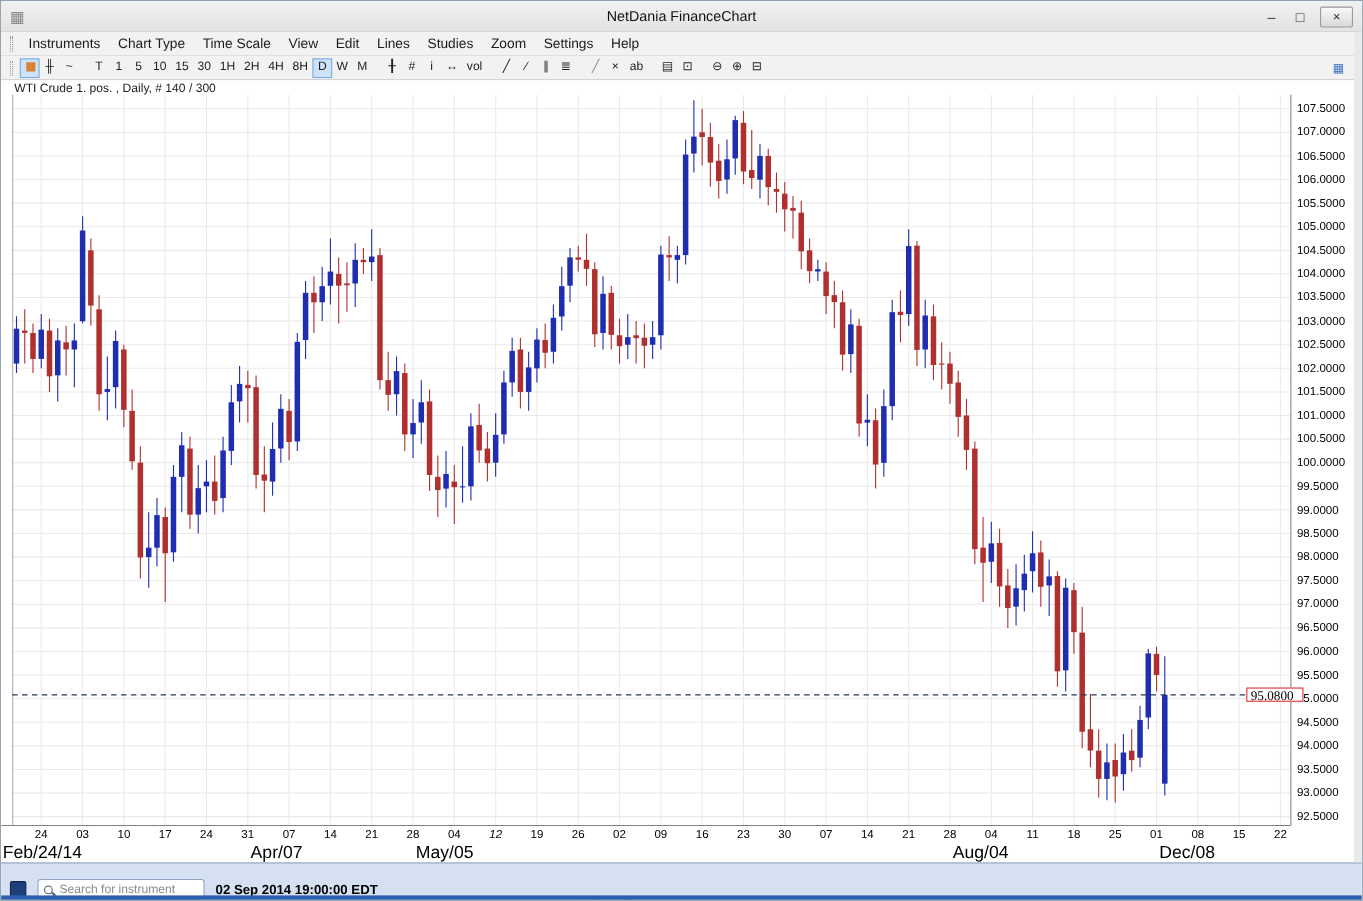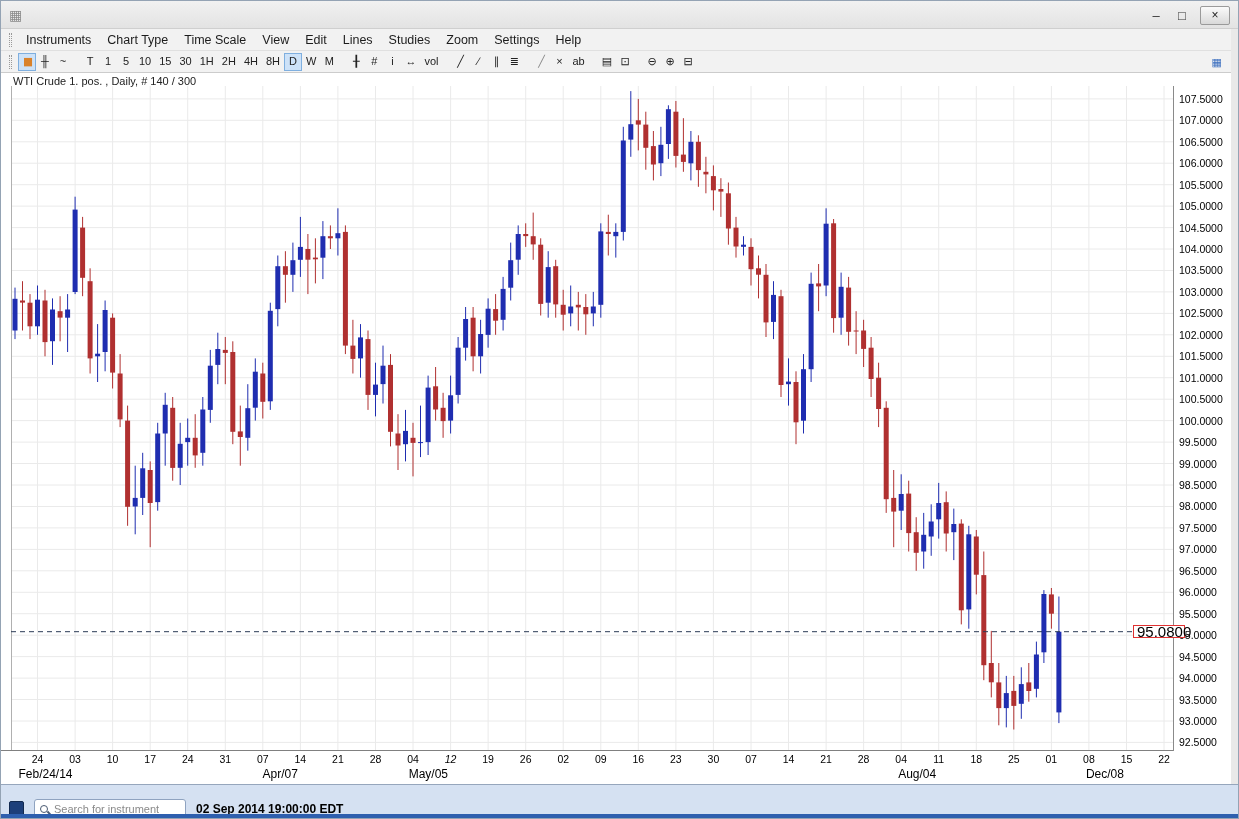--- a/index.html
+++ b/index.html
@@ -32,23 +32,23 @@
   .tsep{width:9px;height:18px;}
   .corner-btn{position:absolute;right:12px;top:2px;}
   
   .chartbg{position:absolute;top:72px;left:0;width:1232px;height:711px;background:#ffffff;}
   .instrument-label{position:absolute;top:74px;left:12px;font-size:11px;color:#222;}
   #plot{position:absolute;top:85px;left:0;}
   #y-axis{position:absolute;top:85px;left:1172px;width:59px;height:665px;border-left:1px solid #8a8a8a;}
   .ytick{position:absolute;left:5px;font-size:10.5px;color:#000;white-space:nowrap;}
   #x-axis{position:absolute;top:750px;left:0;width:1172px;height:32px;}
   .xtick{position:absolute;top:2px;width:30px;text-align:center;font-size:10.5px;color:#000;}
-  .xmonth{position:absolute;top:16px;width:70px;text-align:right;font-size:12px;color:#000;}
+  .xmonth{position:absolute;top:16px;width:70px;text-align:left;font-size:16px;color:#000;}
   #price-tag{position:absolute;left:1132px;width:52px;height:13px;line-height:12px;
-    background:#fff;border:1px solid #e03131;font-size:15px;color:#000;padding:0 3px;z-index:4;}
+    background:#fff;border:1px solid #e03131;font-size:12px;color:#000;padding:0 3px;z-index:4;font-family:Liberation Serif, serif;}
   
   .statusbar{position:absolute;top:783px;left:0;right:0;height:48px;background:#d5e1f2;
     border-top:1px solid #96a6bc;display:flex;align-items:center;padding-left:8px;gap:10px;}
   .logo-sq{width:15px;height:15px;background:#1d3f7a;border:1px solid #12294f;border-radius:2px;}
   .searchbox{width:152px;height:19px;background:#fff;border:1px solid #8fa3c0;border-radius:3px;
     display:flex;align-items:center;padding-left:5px;gap:4px;}
   .mag{position:relative;width:8px;height:8px;border:1.5px solid #4a5a72;border-radius:50%;flex:none;}
   .mag::after{content:"";position:absolute;width:4px;height:1.5px;background:#4a5a72;
     transform:rotate(45deg);right:-4px;bottom:-2px;}
   .searchbox input{border:none;outline:none;font-size:11px;width:120px;color:#333;
@@ -58,20 +58,21 @@
   .bottomstrip{position:absolute;top:813px;left:0;right:0;height:6px;background:#2e5fae;}
   .rightframe{position:absolute;left:1230px;top:28px;width:8px;height:755px;background:#e9e9e9;z-index:3;}
 </style>
 </head>
 <body>
 
 <div class="window">
 
   <div class="titlebar">
     <span class="app-icon">▦</span>
+    <span class="title">NetDania FinanceChart</span>
     <span class="win-controls">
       <span class="win-glyph">–</span>
       <span class="win-glyph">□</span>
       <span class="close-btn">×</span>
     </span>
   </div>
 
   <div class="menubar">
     <span class="grip"></span>
     <span id="menu-items" style="display:flex;">

